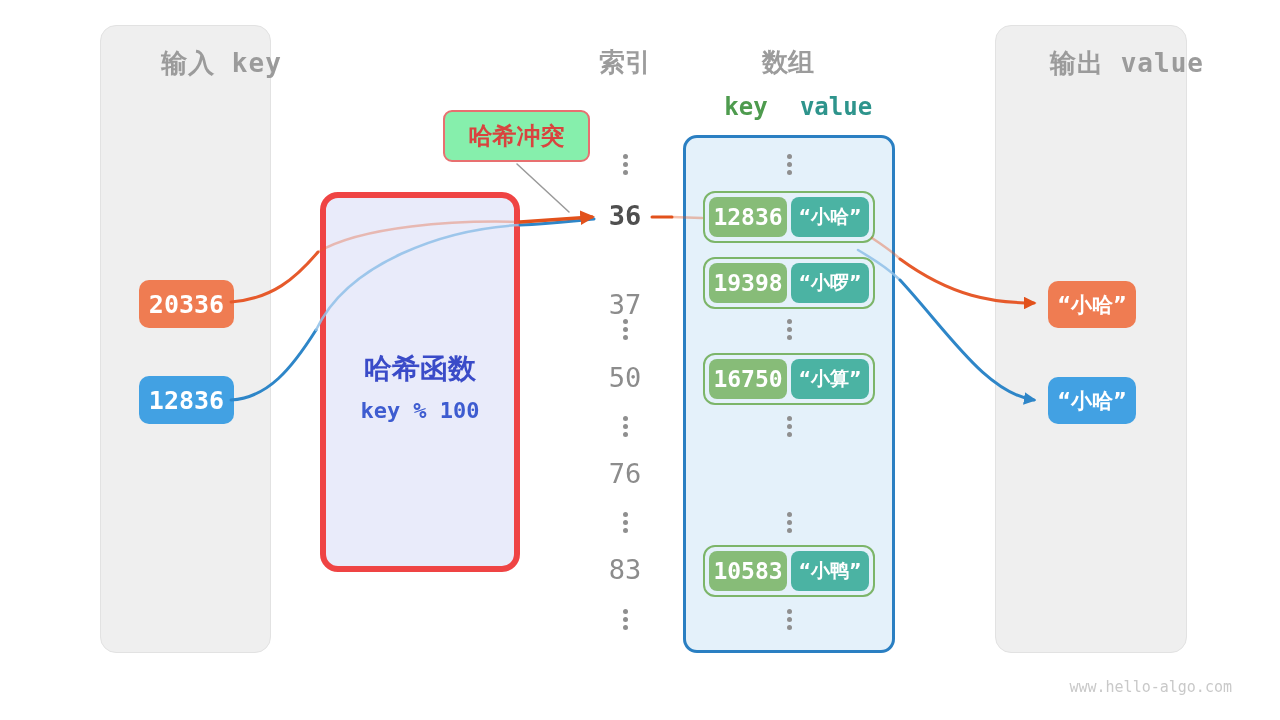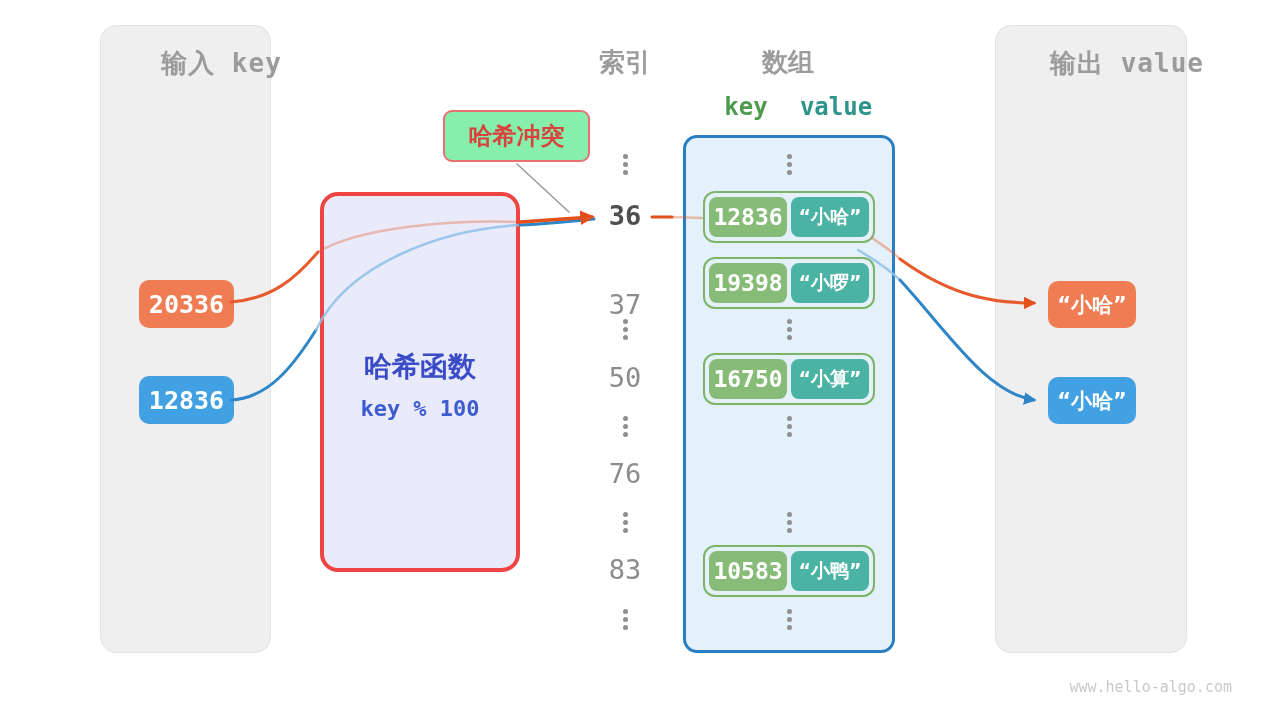--- a/index.html
+++ b/index.html
@@ -32,21 +32,21 @@
   .chip-cjk{font-size:21px;}
   .bg-orange{background:#EF7C52;}
   .bg-blue{background:#42A1E3;}
   .in-box{left:139px;width:95px;height:48px;}
   .in-1{top:280px;} .in-2{top:376px;}
   .out-box{left:1048px;width:88px;height:47px;}
   .out-1{top:281px;} .out-2{top:377px;}
 
   
   .hash-box{position:absolute;left:320px;top:192px;width:200px;height:380px;
-            background:#E9EBFA;border:4px solid #ef4444;border-radius:18px;box-sizing:border-box;}
+            background:#E9EBFA;border:6px solid #ef4444;border-radius:18px;box-sizing:border-box;}
   .hash-title{position:absolute;top:152px;width:100%;text-align:center;
               font-weight:bold;font-size:28px;color:#3A4BC8;}
   .hash-formula{position:absolute;top:200px;width:100%;text-align:center;
                 font-family:"DejaVu Sans Mono",monospace;font-size:22px;color:#3E5CD0;font-weight:bold;}
 
   
   .collision{position:absolute;left:443px;top:110px;width:147px;height:52px;
              background:#86efac;border:2px solid #E87070;border-radius:9px;
              display:flex;align-items:center;justify-content:center;box-sizing:border-box;
              font-weight:bold;font-size:24px;color:#D9433E;}

